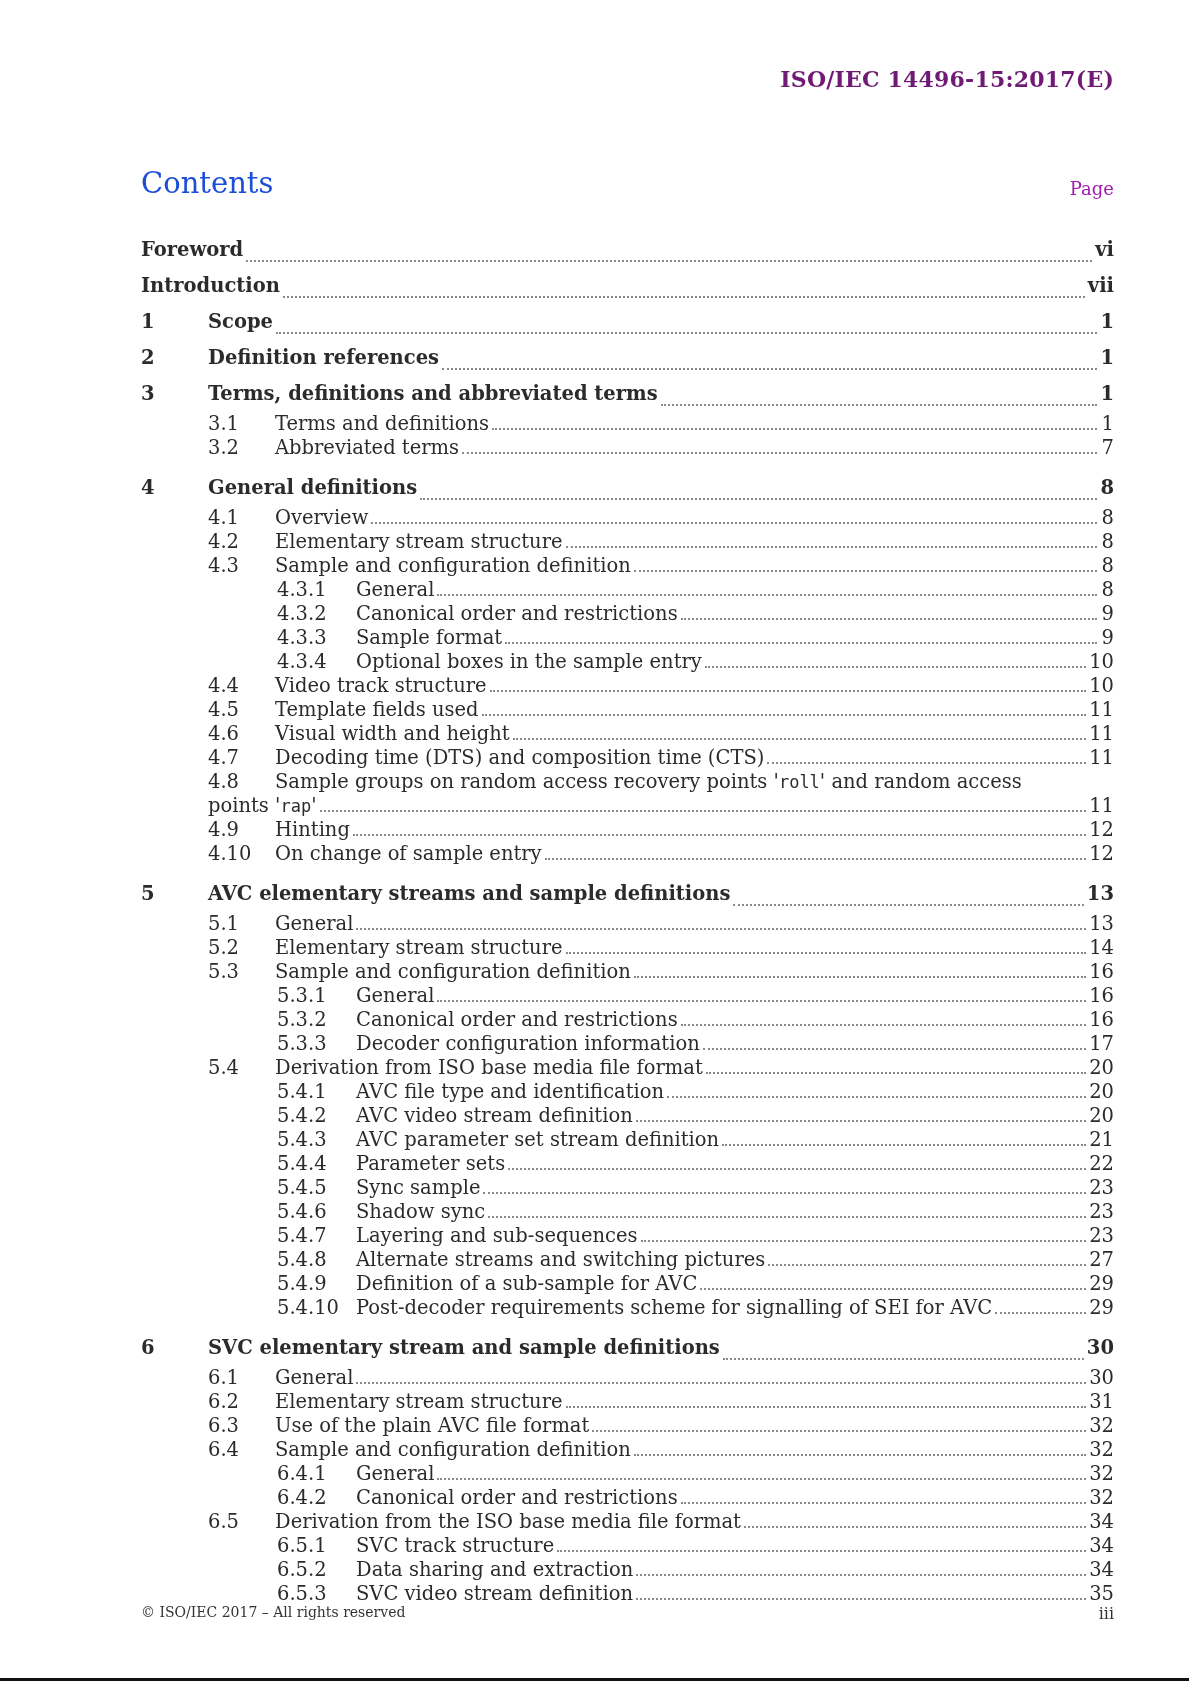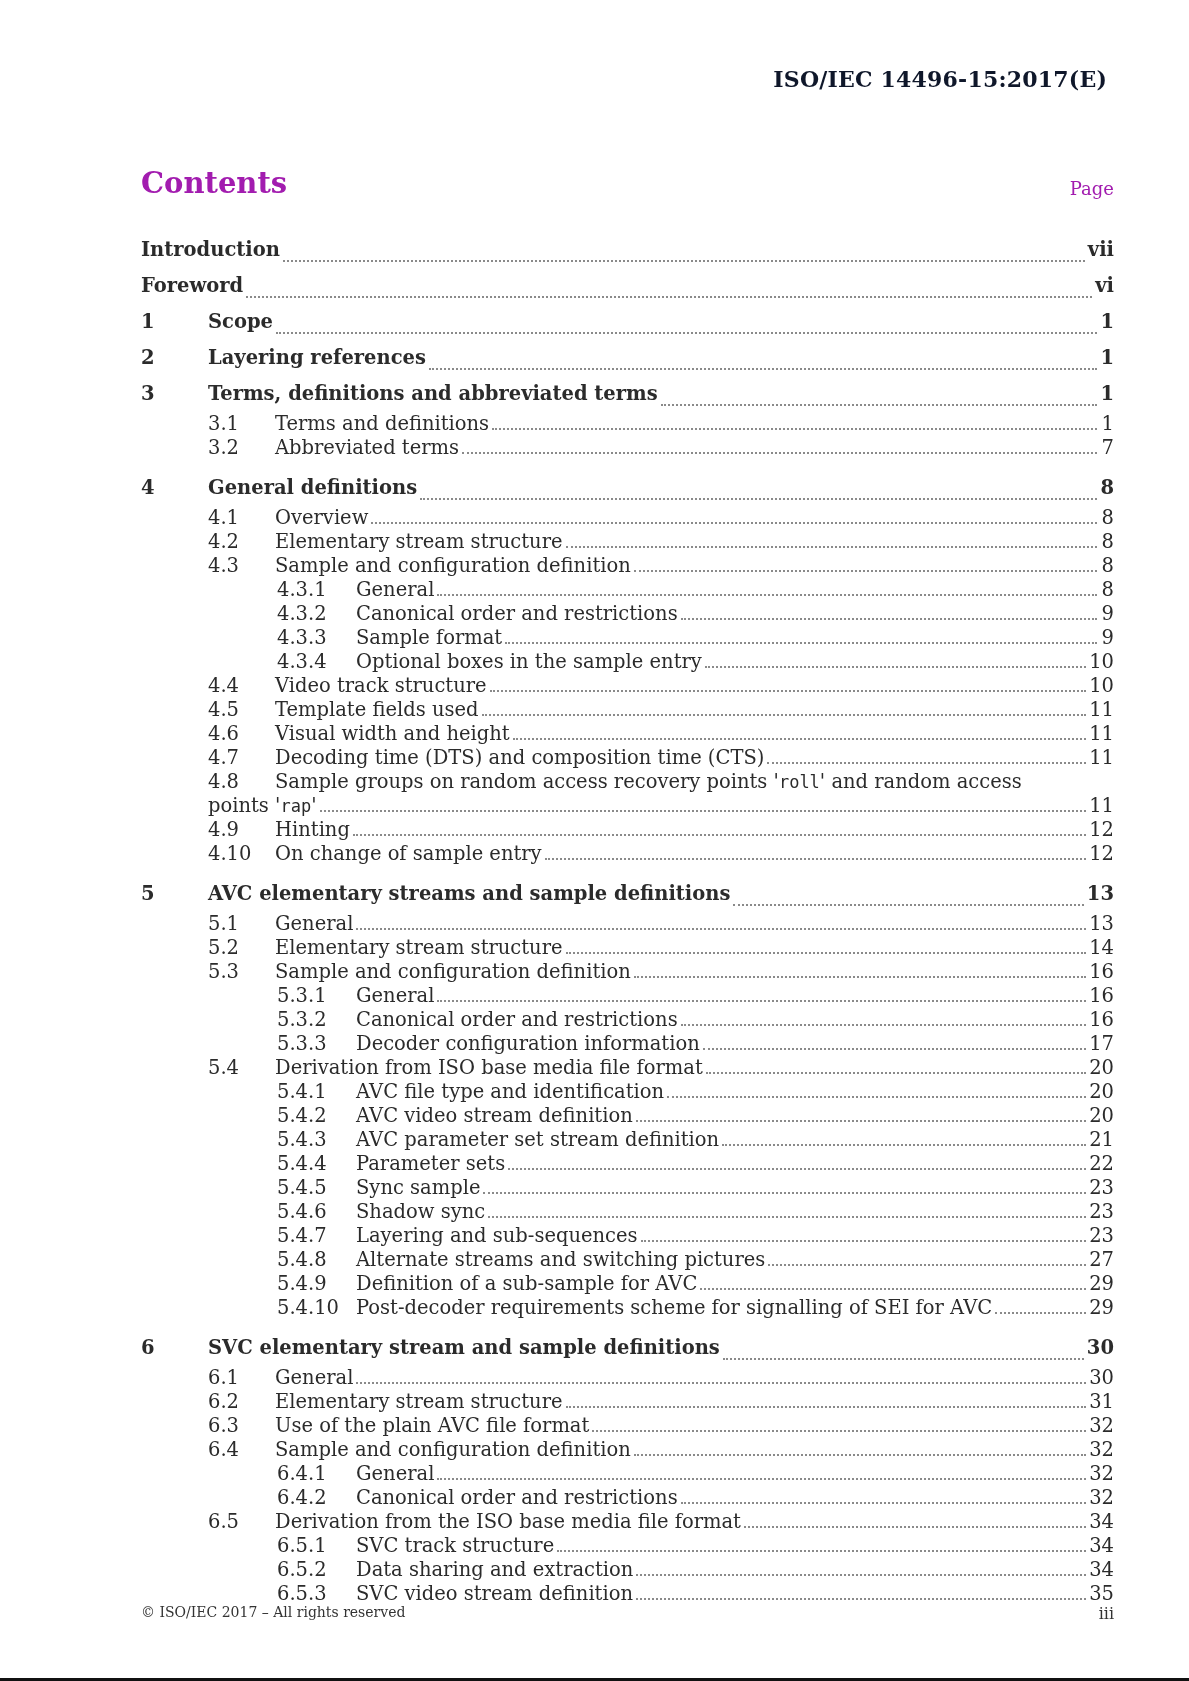--- a/index.html
+++ b/index.html
@@ -2,26 +2,26 @@
 <html><head>
 <meta charset="utf-8">
 <style>
   html, body { margin: 0; padding: 0; background: #ffffff; }
   body {
     width: 1189px; height: 1681px; position: relative; overflow: hidden;
     font-family: "DejaVu Serif", "Liberation Serif", serif;
     color: #2b2b2b;
   }
   .doc-id {
-    position: absolute; top: 66px; right: 82px;
-    font-size: 22px; font-weight: bold; letter-spacing: 0.2px; color: #0f172a;
+    position: absolute; top: 66px; right: 75px;
+    font-size: 22px; font-weight: bold; letter-spacing: 0.2px; color: #701a75;
   }
   .contents-title {
     position: absolute; top: 166px; left: 141px;
-    font-size: 29px; font-weight: bold; color: #a21caf;
+    font-size: 29px; font-weight: normal; color: #1d4ed8;
   }
   .page-label {
     position: absolute; top: 178px; right: 75px;
     font-size: 18px; color: #a21caf;
   }
   .toc {
     position: absolute; top: 232px; left: 141px; width: 973px;
   }
   .row {
     display: flex; align-items: baseline; position: relative;
@@ -59,41 +59,41 @@
 </head>
 <body>
 
 <div class="doc-id">ISO/IEC 14496-15:2017(E)</div>
 <div class="contents-title">Contents</div>
 <div class="page-label">Page</div>
 
 <div class="toc">
 
   <div class="row top lvl0">
+    <span class="title">Foreword</span>
+    <span class="leader"></span>
+    <span class="pg">vi</span>
+  </div>
+
+  <div class="row top lvl0">
     <span class="title">Introduction</span>
     <span class="leader"></span>
     <span class="pg">vii</span>
-  </div>
-
-  <div class="row top lvl0">
-    <span class="title">Foreword</span>
-    <span class="leader"></span>
-    <span class="pg">vi</span>
   </div>
 
   <div class="row top lvl1">
     <span class="num">1</span>
     <span class="title">Scope</span>
     <span class="leader"></span>
     <span class="pg">1</span>
   </div>
 
   <div class="row top lvl1">
     <span class="num">2</span>
-    <span class="title">Layering references</span>
+    <span class="title">Definition references</span>
     <span class="leader"></span>
     <span class="pg">1</span>
   </div>
 
   <div class="row top lvl1">
     <span class="num">3</span>
     <span class="title">Terms, definitions and abbreviated terms</span>
     <span class="leader"></span>
     <span class="pg">1</span>
   </div>

